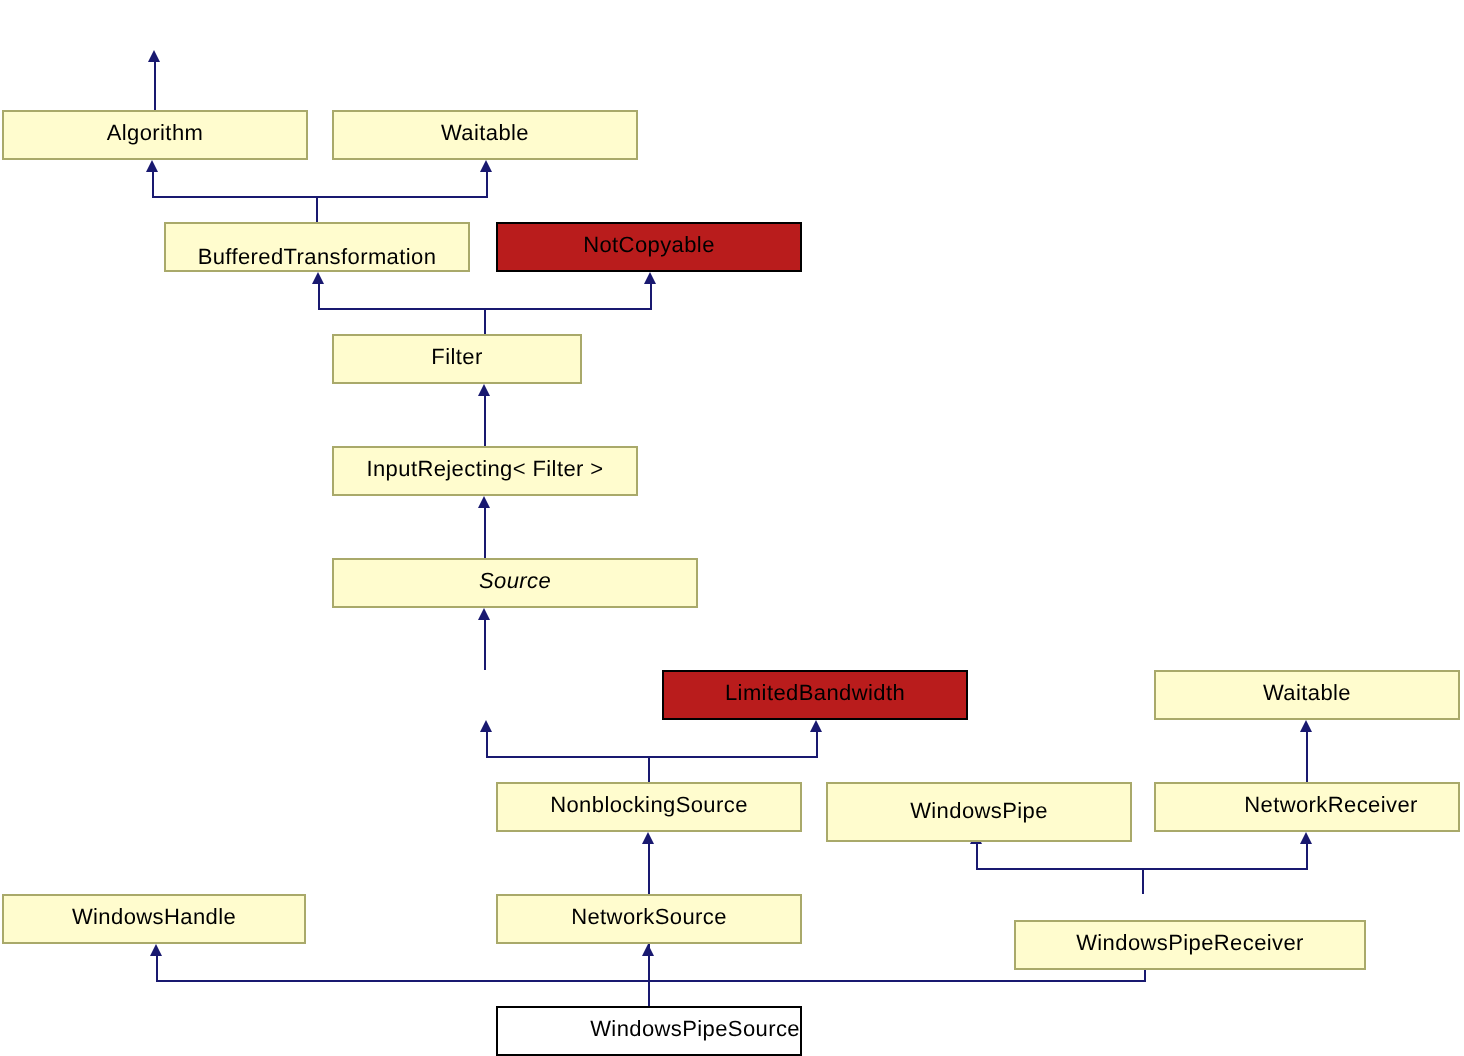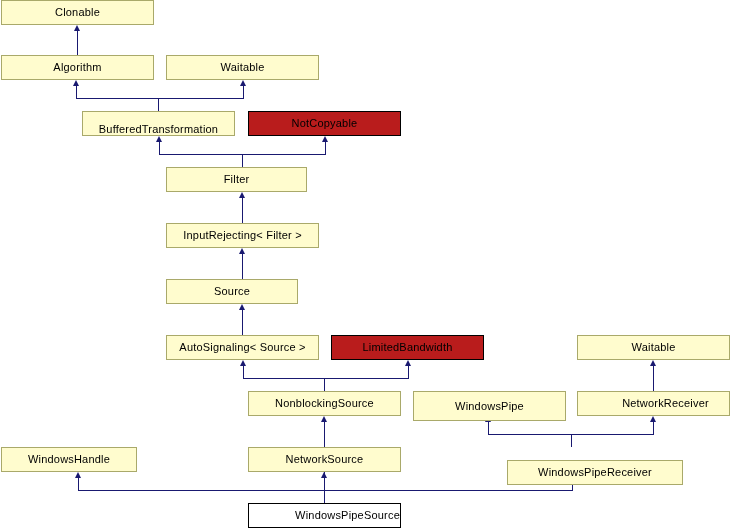--- a/index.html
+++ b/index.html
@@ -106,63 +106,57 @@
   <div class="arrow" style="left:650px; top:416px;"></div>
 
   <div class="edge h" style="left:78px; top:490px; width:495px;"></div>
   <div class="edge v" style="left:324px; top:472px; height:31px;"></div>
   <div class="edge v" style="left:78px; top:478px; height:12px;"></div>
   <div class="arrow" style="left:75px; top:472px;"></div>
   <div class="arrow" style="left:321px; top:472px;"></div>
   <div class="edge v" style="left:572px; top:478px; height:12px;"></div>
   <div class="arrow" style="left:569px; top:472px;"></div>
 
-  <div class="node yellow" style="left:1px; top:0px; width:153px; height:25px;">
-      <span>Clonable</span>
-    </div>
   <div class="node yellow" style="left:1px; top:55px; width:153px; height:25px;text-align:right;">
       <span>Algorithm</span>
     </div>
   <div class="node yellow" style="left:166px; top:55px; width:153px; height:25px;">
       <span>Waitable</span>
     </div>
   <div class="node yellow" style="left:82px; top:111px; width:153px; height:25px;align-items:flex-end;">
       <span>BufferedTransformation</span>
     </div>
   <div class="node gray" style="left:248px; top:111px; width:153px; height:25px;">
       <span>NotCopyable</span>
     </div>
-  <div class="node yellow" style="left:166px; top:167px; width:141px; height:25px;text-align:right;">
+  <div class="node yellow" style="left:166px; top:167px; width:125px; height:25px;text-align:right;">
       <span>Filter</span>
     </div>
   <div class="node yellow" style="left:166px; top:223px; width:153px; height:25px;">
       <span>InputRejecting&lt; Filter &gt;</span>
     </div>
-  <div class="node yellow" style="left:166px; top:279px; width:132px; height:25px;">
+  <div class="node yellow" style="left:166px; top:279px; width:183px; height:25px;font-style:italic;">
       <span>Source</span>
-    </div>
-  <div class="node yellow" style="left:166px; top:335px; width:153px; height:25px;">
-      <span>AutoSignaling&lt; Source &gt;</span>
     </div>
   <div class="node gray" style="left:331px; top:335px; width:153px; height:25px;">
       <span>LimitedBandwidth</span>
     </div>
   <div class="node yellow" style="left:577px; top:335px; width:153px; height:25px;">
       <span>Waitable</span>
     </div>
   <div class="node yellow" style="left:248px; top:391px; width:153px; height:25px;">
       <span>NonblockingSource</span>
     </div>
   <div class="node yellow" style="left:413px; top:391px; width:153px; height:30px;">
       <span>WindowsPipe</span>
     </div>
   <div class="node yellow" style="left:577px; top:391px; width:153px; height:25px;padding-left:24px;">
       <span>NetworkReceiver</span>
     </div>
-  <div class="node yellow" style="left:1px; top:447px; width:136px; height:25px;">
+  <div class="node yellow" style="left:1px; top:447px; width:152px; height:25px;">
       <span>WindowsHandle</span>
     </div>
   <div class="node yellow" style="left:248px; top:447px; width:153px; height:25px;text-align:center;">
       <span>NetworkSource</span>
     </div>
   <div class="node yellow" style="left:495px; top:460px; width:176px; height:25px;margin-left:12px;">
       <span>WindowsPipeReceiver</span>
     </div>
   <div class="node white" style="left:248px; top:503px; width:153px; height:25px;justify-content:flex-end;">
       <span>WindowsPipeSource</span>

